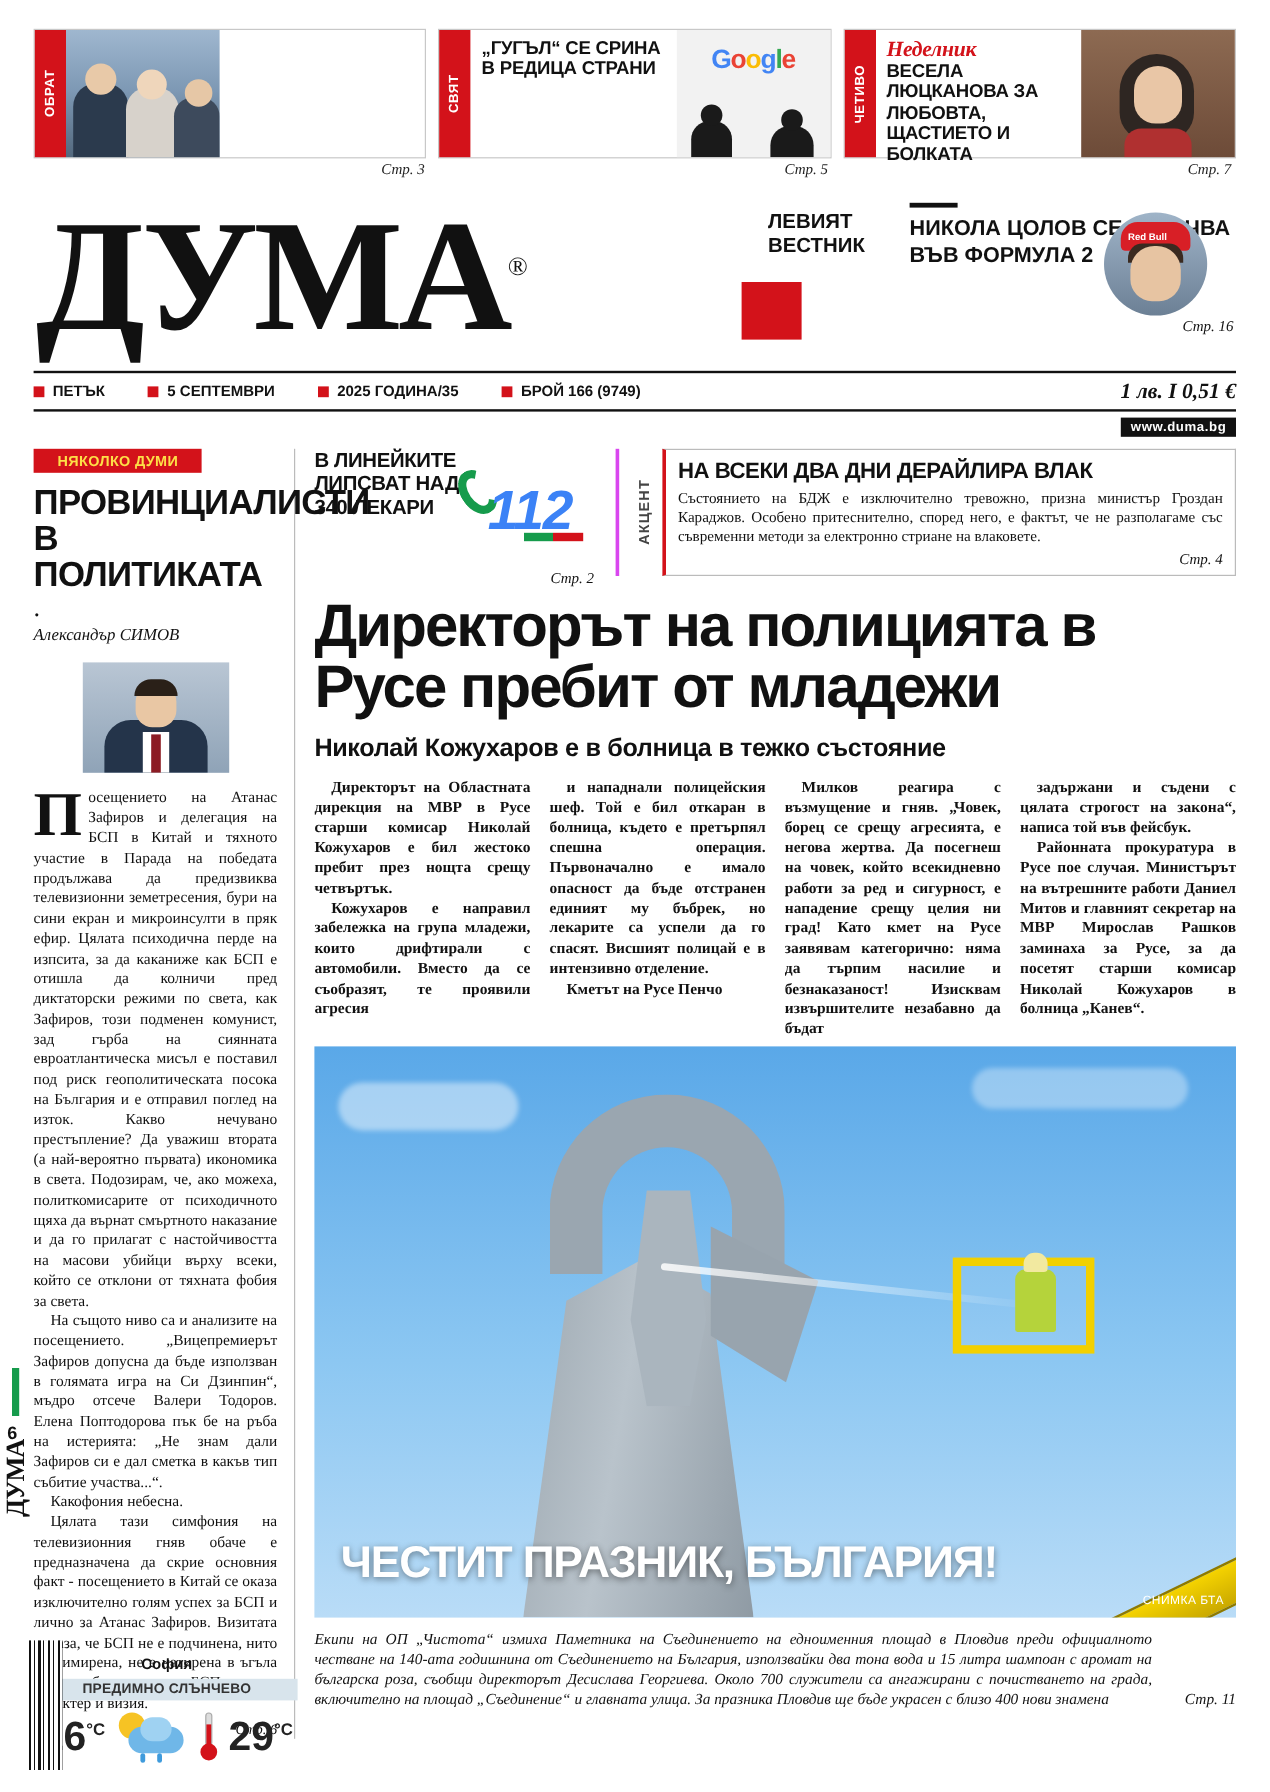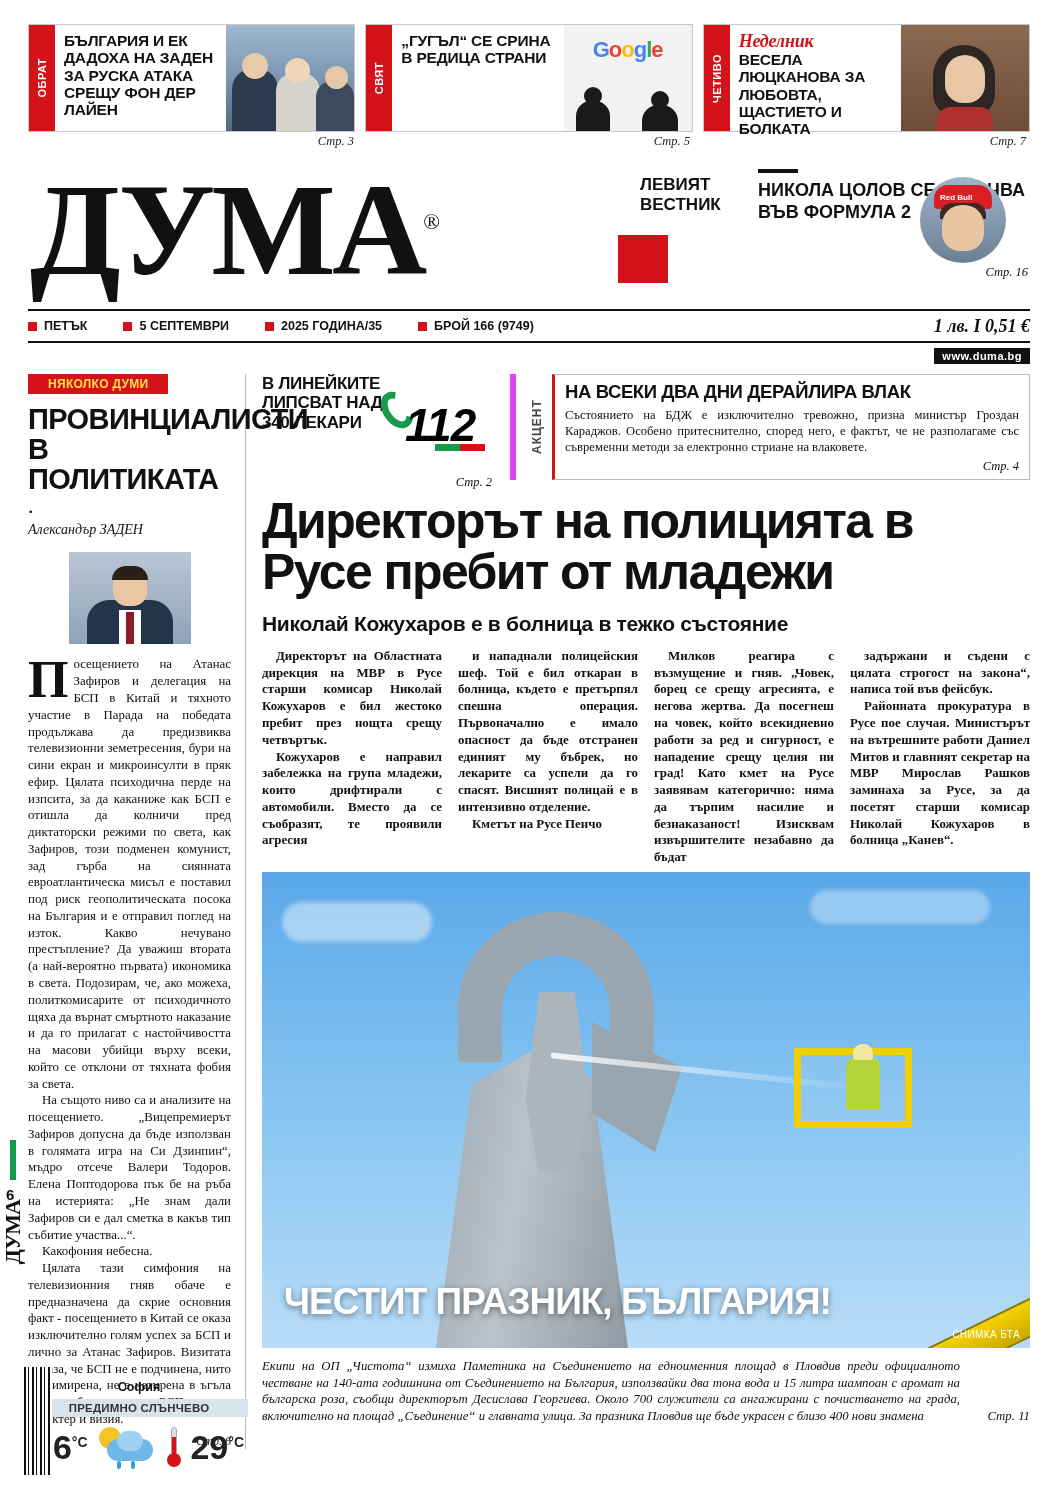--- a/index.html
+++ b/index.html
@@ -153,30 +153,30 @@
   .opinion-body p.first { text-indent:0; }
   .dropcap {
     float:left; font-size:52px; line-height:40px; font-weight:bold;
     margin:4px 5px 0 0; font-family:"Liberation Serif",serif;
   }
   .opinion-pg { text-align:right; font-style:italic; font-size:12px; margin-top:6px;}
 
   
   .promo-row { display:flex; gap:0; align-items:stretch; }
   .box112 {
-    width:254px; border-right:6px solid #d946ef; padding-right:10px; display:flex;
+    width:254px; border-right:3px solid #d946ef; padding-right:10px; display:flex;
   }
   .box112 .t {
     font-family:"Liberation Sans",sans-serif; font-weight:bold; font-size:17px;
     line-height:1.14; letter-spacing:-0.3px; width:124px;
   }
   .box112 .logo112 { position:relative; width:120px; }
   .num112 {
     font-family:"Liberation Sans",sans-serif; font-weight:bold; font-style:italic;
-    font-size:46px; color:#000000; letter-spacing:-1px; position:absolute; left:22px; top:24px;
+    font-size:46px; color:#3b82f6; letter-spacing:-1px; position:absolute; left:22px; top:24px;
   }
   .phone112 {
     position:absolute; left:0; top:16px; width:28px; height:40px;
     border:7px solid #169b4c; border-radius:50%; border-right-color:transparent;
     transform:rotate(-35deg);
   }
   .flagbar{position:absolute;left:28px;top:70px;width:74px;height:7px;background:linear-gradient(90deg,#fff 33%,#169b4c 33% 66%,#d3121a 66%);}
   .box112 .pg{position:absolute;right:8px;bottom:-10px;font-style:italic;font-size:12.5px;}
 
   .accent-box { flex:1; display:flex; padding-left:14px; }
@@ -291,21 +291,20 @@
 <body>
 
 <div class="page">
 
   <div class="teaser-strip">
 
     <div class="teaser">
       <div class="teaser-tab">
           <span>ОБРАТ</span>
         </div>
-      <div class="teaser-text">БЪЛГАРИЯ И ЕК ДАДОХА НА ЗАДЕН ЗА РУСКА АТАКА СРЕЩУ ФОН ДЕР ЛАЙЕН</div>
       <div class="teaser-img img-eu">
         <div class="p2"></div>
           <div class="p2b"></div>
           <div class="p3"></div>
           <div class="p3b"></div>
       </div>
     </div>
 
     <div class="teaser">
       <div class="teaser-tab">
@@ -385,21 +384,21 @@
   </div>
   <div class="mast-rule2"></div>
   <div class="mast-site"><span>www.duma.bg</span></div>
 
   <div class="row2">
 
     <div class="col-left">
       <div class="badge-red">НЯКОЛКО ДУМИ</div>
       <div class="opinion-title">ПРОВИНЦИАЛИСТИ В ПОЛИТИКАТА</div>
       <div class="opinion-dot">.</div>
-      <div class="opinion-author">Александър ЗАДЕН</div>
+      <div class="opinion-author">Александър СИМОВ</div>
       <div class="opinion-photo">
         <div class="suit"></div>
           <div class="shirt"></div>
           <div class="tie"></div>
           <div class="head"></div>
           <div class="hair"></div>
       </div>
       <div class="opinion-body">
         <p class="first"><span class="dropcap">П</span><span>осещението на Атанас Зафиров и делегация на БСП в Китай и тяхното участие в Парада на победата продължава да предизвиква телевизионни земетресения, бури на сини екран и микроинсулти в пряк ефир. Цялата психодична перде на изпсита, за да каканиже как БСП е отишла да колничи пред диктаторски режими по света, как Зафиров, този подменен комунист, зад гърба на сиянната евроатлантическа мисъл е поставил под риск геополитическата посока на България и е отправил поглед на изток. Какво нечувано престъпление? Да уважиш втората (а най-вероятно първата) икономика в света. Подозирам, че, ако можеха, политкомисарите от психодичното щяха да върнат смъртното наказание и да го прилагат с настойчивостта на масови убийци върху всеки, който се отклони от тяхната фобия за света.</span></p>
         <p>На същото ниво са и анализите на посещението. „Вицепремиерът Зафиров допусна да бъде използван в голямата игра на Си Дзинпин“, мъдро отсече Валери Тодоров. Елена Поптодорова пък бе на ръба на истерията: „Не знам дали Зафиров си е дал сметка в какъв тип събитие участва...“.</p>

